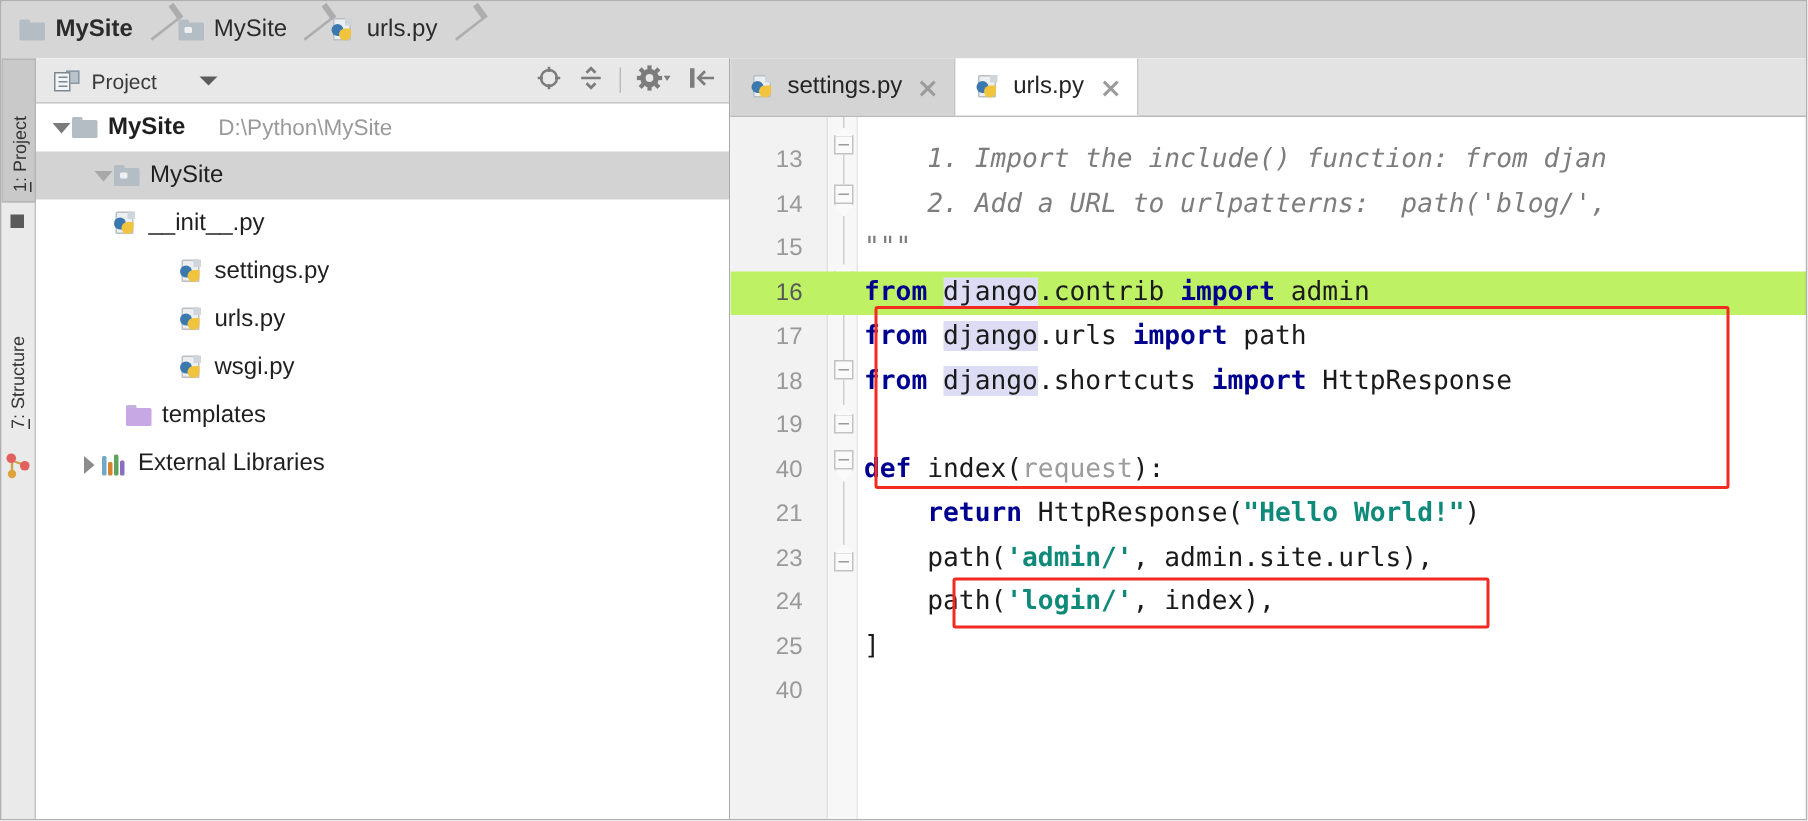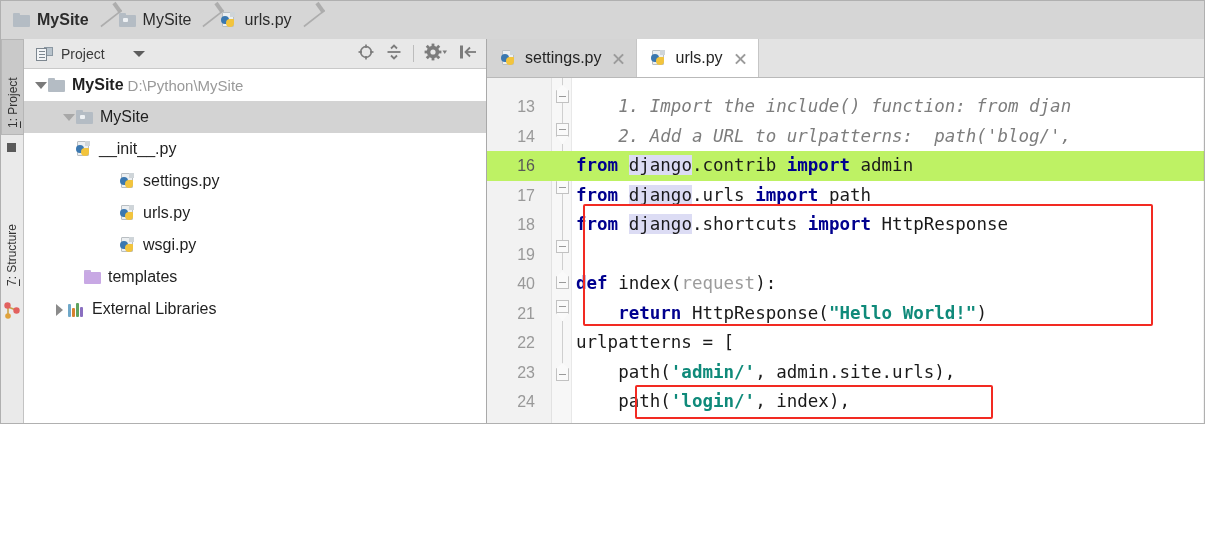--- a/index.html
+++ b/index.html
@@ -3,21 +3,21 @@
 <meta charset="utf-8">
 <style>
   html, body {
     margin: 0;
     padding: 0;
     background: #ffffff;
   }
   #app {
     position: relative;
     width: 1205px;
-    height: 424px;
+    height: 547px;
     overflow: hidden;
     font-family: "Liberation Sans", sans-serif;
     font-size: 13px;
     color: #1a1a1a;
     background: #f2f2f2;
     border: 1px solid #b0b0b0;
     box-sizing: border-box;
   }
 
   
@@ -278,21 +278,21 @@
   }
   .tlabel {
     font-size: 16px;
     color: #1f1f1f;
     margin-left: 7px;
   }
   .tlabel.bold { font-weight: bold; }
   .tpath {
     font-size: 15px;
     color: #9a9a9a;
-    margin-left: 4px;
+    margin-left: 22px;
   }
   .ico-lib {
     width: 17px; height: 15px;
     position: relative;
     flex: none;
     display: flex;
     align-items: flex-end;
     gap: 1px;
   }
   .ico-lib i {
@@ -718,20 +718,24 @@
         <div class="line">
           <span class="ln">13</span>
           <span class="txt doc">    1. Import the include() function: from djan</span>
         </div>
 
         <div class="line">
           <span class="ln">14</span>
           <span class="txt doc">    2. Add a URL to urlpatterns:  path('blog/',</span>
         </div>
 
+        <div class="line">
+          <span class="ln">15</span>
+          <span class="txt doc">"""</span>
+        </div>
 
         <div class="line cur">
           <span class="ln">16</span>
           <span class="txt"><span class="kw">from</span> <span class="hl-ident">django</span>.contrib <span class="kw">import</span> admin</span>
         </div>
 
         <div class="line">
           <span class="ln">17</span>
           <span class="txt"><span class="kw">from</span> <span class="hl-ident">django</span>.urls <span class="kw">import</span> path</span>
         </div>
@@ -749,24 +753,20 @@
         <div class="line">
           <span class="ln">40</span>
           <span class="txt"><span class="kw">def</span> index(<span class="param">request</span>):</span>
         </div>
 
         <div class="line">
           <span class="ln">21</span>
           <span class="txt">    <span class="kw">return</span> HttpResponse(<span class="str">"Hello World!"</span>)</span>
         </div>
 
-        <div class="line">
-          <span class="ln">22</span>
-          <span class="txt">urlpatterns = [</span>
-        </div>
 
         <div class="line">
           <span class="ln">23</span>
           <span class="txt">    path(<span class="str">'admin/'</span>, admin.site.urls),</span>
         </div>
 
         <div class="line">
           <span class="ln">24</span>
           <span class="txt">    path(<span class="str">'login/'</span>, index),</span>
         </div>

